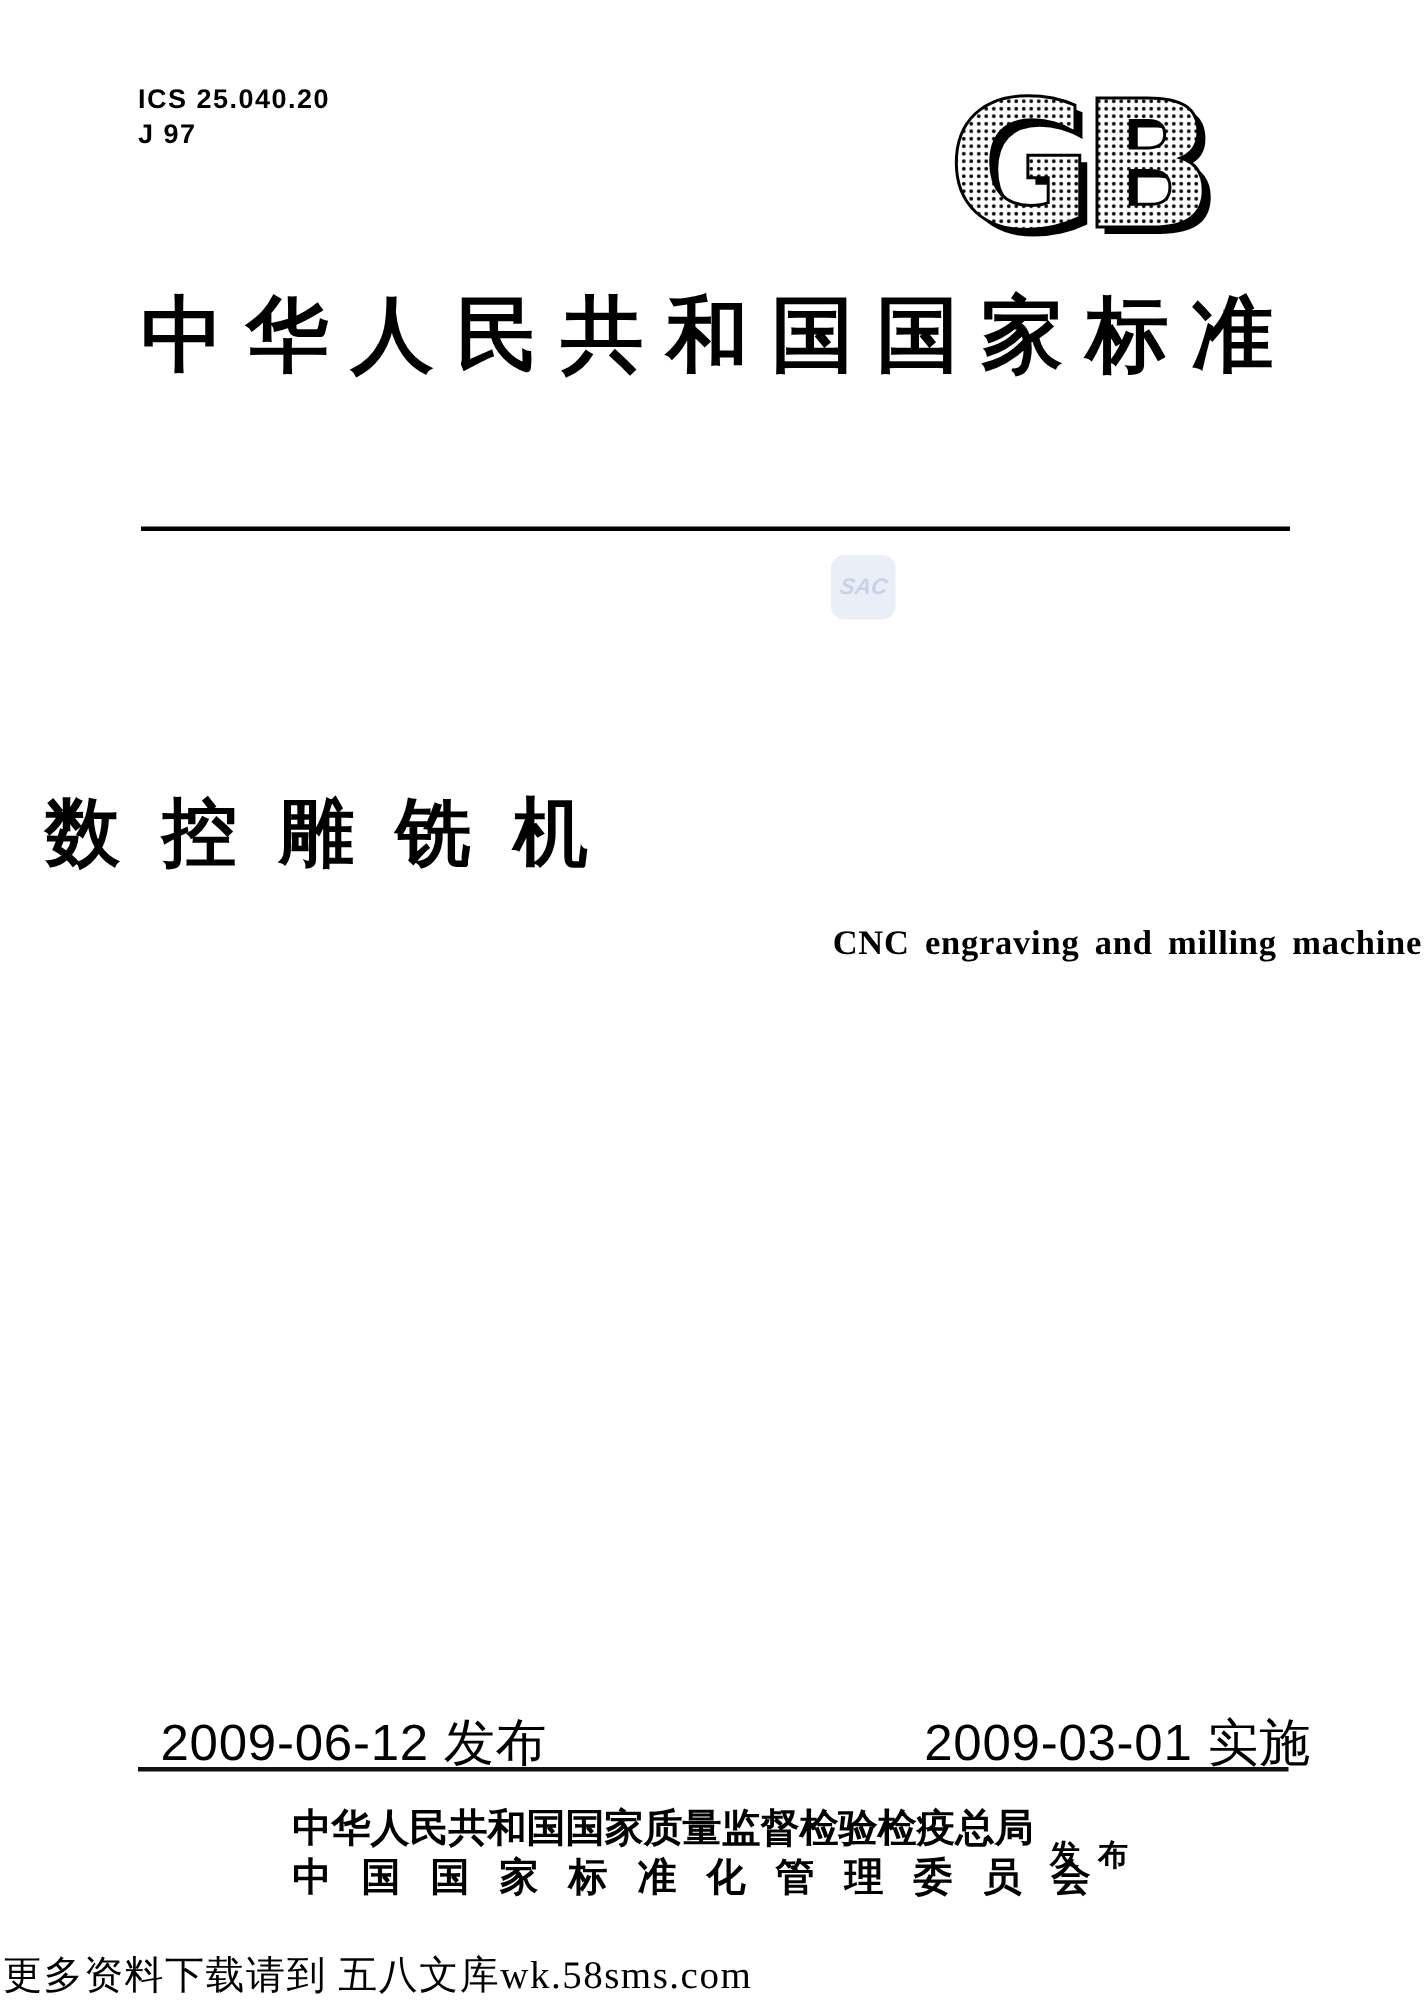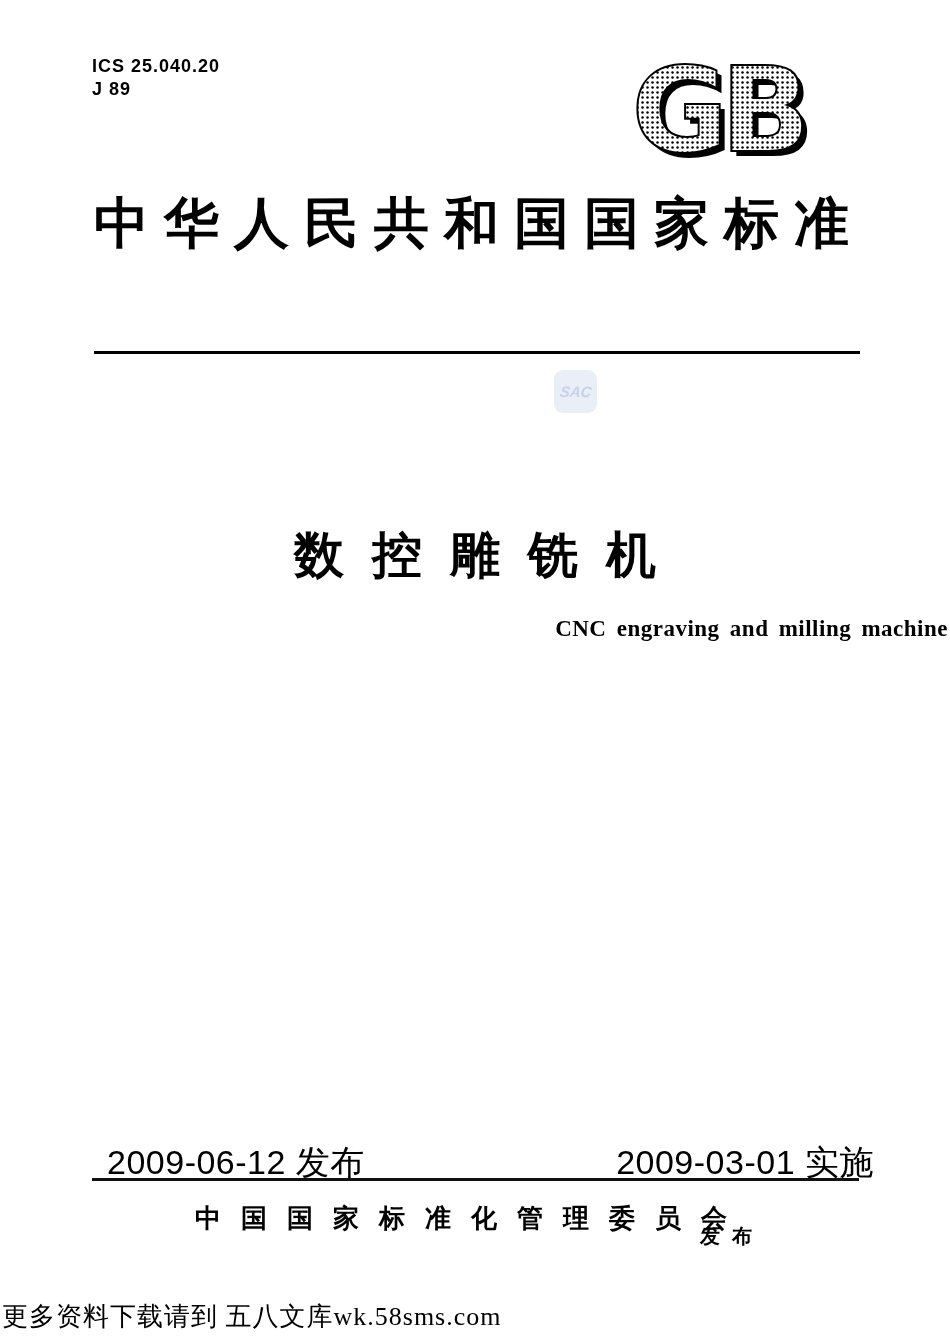--- a/index.html
+++ b/index.html
@@ -86,21 +86,20 @@
     font-size: 15px;
     color: #c7d2ea;
     transform: skewX(-8deg);
     letter-spacing: 0px;
   }
 
   
   .title-cn {
     position: absolute;
     left: 0; right: 0; top: 526px;
-    text-align: center;
     font-family: "Liberation Sans", "DejaVu Sans", sans-serif;
     font-weight: bold;
     font-size: 50px;
     line-height: 58px;
     letter-spacing: 28px;
     text-indent: 28px;
     white-space: nowrap;
   }
   .title-en {
     position: absolute;
@@ -168,21 +167,21 @@
     letter-spacing: 1px;
   }
 </style>
 </head>
 <body>
 
 <div class="page">
 
   <div class="ics-block">
     <div>ICS 25.040.20</div>
-    <div>J 89</div>
+    <div>J 97</div>
   </div>
 
   <svg class="gb-logo" width="196" height="112" viewBox="0 0 196 112">
     <defs>
       <pattern id="halftone" width="5" height="5" patternUnits="userSpaceOnUse">
         <rect width="5" height="5" fill="#ffffff"></rect>
         <circle cx="2.5" cy="2.5" r="1.25" fill="#000000"></circle>
       </pattern>
     </defs>
     <text x="102" y="96" text-anchor="middle" font-family="'DejaVu Sans', sans-serif" font-weight="bold" font-size="118" letter-spacing="-8" fill="#000000">GB</text>
@@ -203,20 +202,21 @@
   <div class="title-en">CNC engraving and milling machine</div>
 
   <div class="dates-row">
     <span>2009-06-12 发布</span>
     <span>2009-03-01 实施</span>
   </div>
 
   <div class="rule-bottom"></div>
 
   <div class="authorities">
+    <div class="line1">中华人民共和国国家质量监督检验检疫总局</div>
     <div class="line2">中国国家标准化管理委员会</div>
   </div>
 
   <div class="publish-label">发布</div>
 
   <div class="footer-watermark">更多资料下载请到 五八文库wk.58sms.com</div>
 
 </div>
 
 </body></html>

